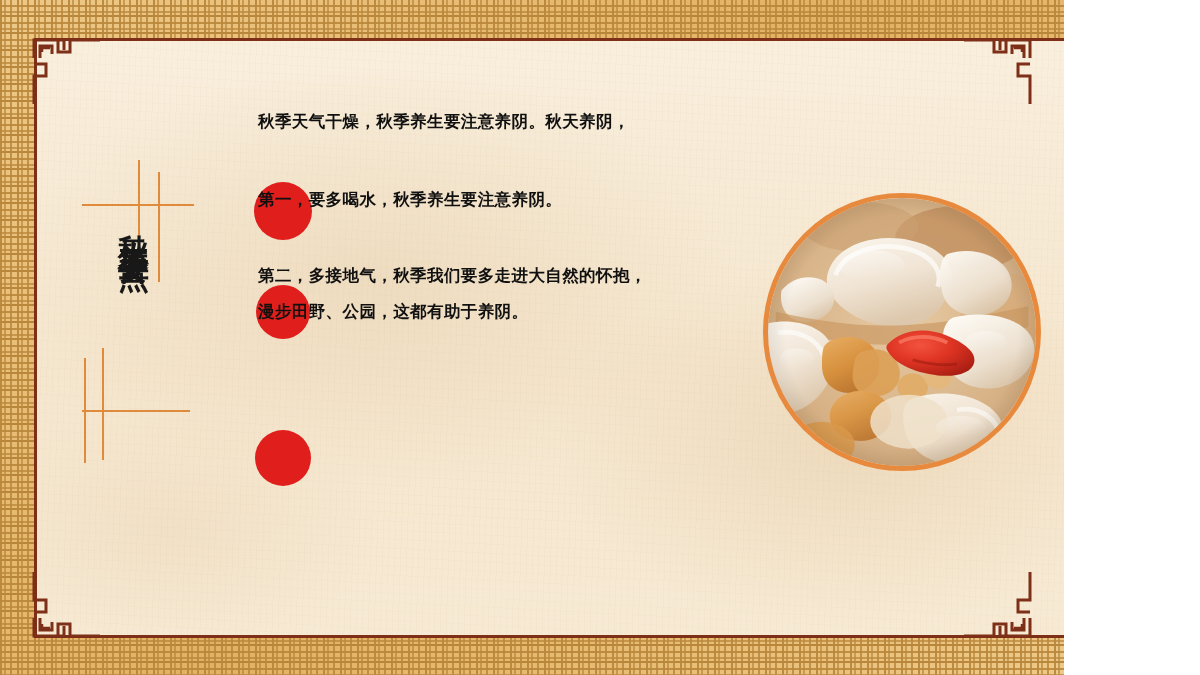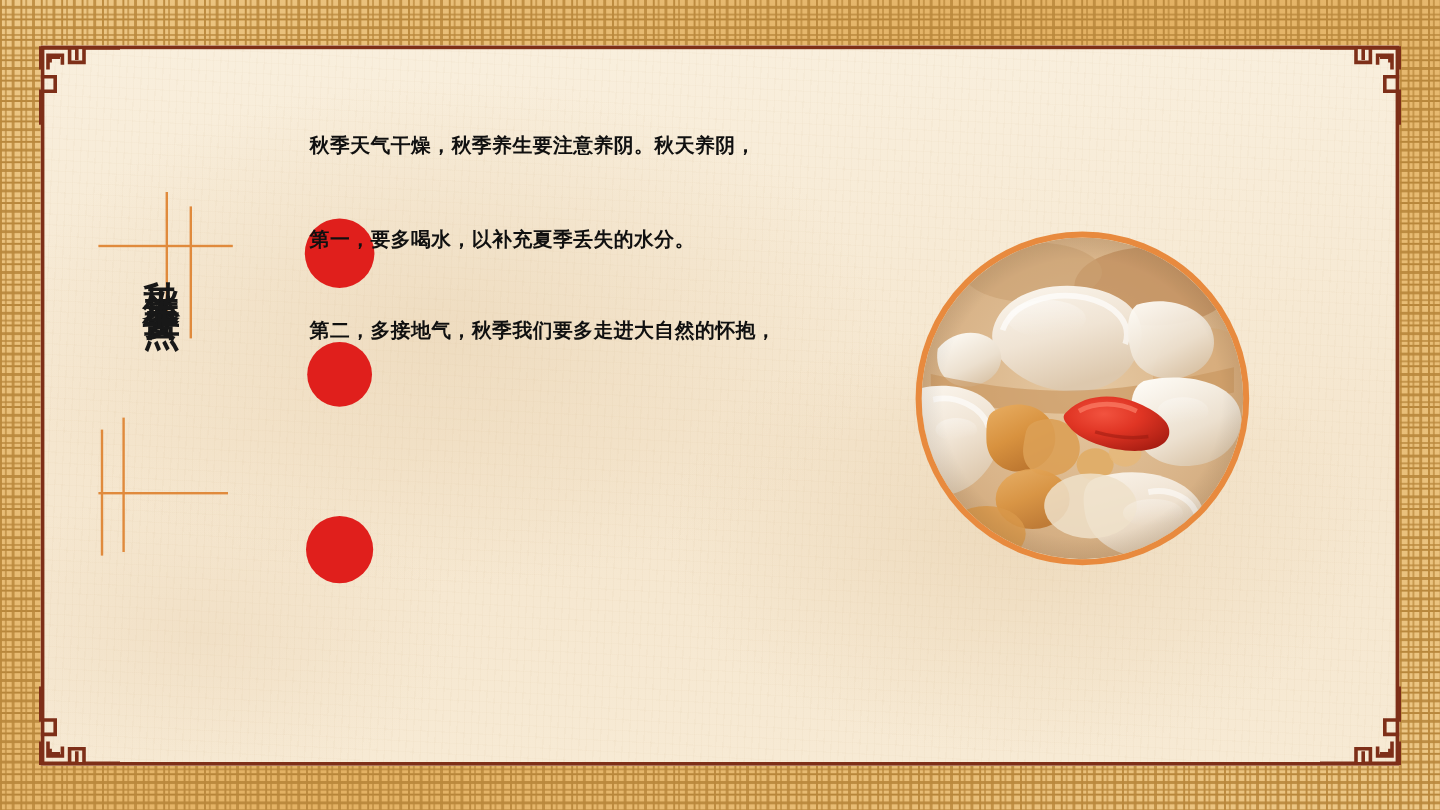--- a/index.html
+++ b/index.html
@@ -7,21 +7,21 @@
     padding: 0;
     background: #ffffff;
   }
   body {
     font-family: "Liberation Sans", "DejaVu Sans", sans-serif;
   }
 
   
   #slide {
     position: relative;
-    width: 1200px;
+    width: 1064px;
     height: 675px;
     overflow: hidden;
     background: #f0abfc;
   }
 
   
   .meander-bg {
     position: absolute;
     inset: 0;
     background-color: #e7bb72;
@@ -262,24 +262,25 @@
     <div class="deco-line b-h1"></div>
   </div>
 
   <div class="red-dot" style="left:254px; top:182px; width:58px; height:58px;"></div>
   <div class="red-dot" style="left:256px; top:285px; width:54px; height:54px;"></div>
   <div class="red-dot" style="left:255px; top:430px; width:56px; height:56px;"></div>
 
   <div class="copy">
     <p class="para lead">秋季天气干燥，秋季养生要注意养阴。秋天养阴，</p>
 
-    <p class="para p1">第一，要多喝水，以补充夏季丢失的水分。</p>
+    <p class="para p1">第一，要多喝水，秋季养生要注意养阴。</p>
 
     <p class="para p2">
       <span>第二，多接地气，秋季我们要多走进大自然的怀抱，</span><br>
+      <span>漫步田野、公园，这都有助于养阴。</span>
     </p>
 
   </div>
 
   <div class="photo-circle">
     <div class="photo-inner">
       <svg viewBox="0 0 278 278" preserveAspectRatio="xMidYMid slice">
         <defs>
           <radialGradient id="bgBroth" cx="50%" cy="45%" r="75%">
             <stop offset="0%" stop-color="#e6c9a2"></stop>

